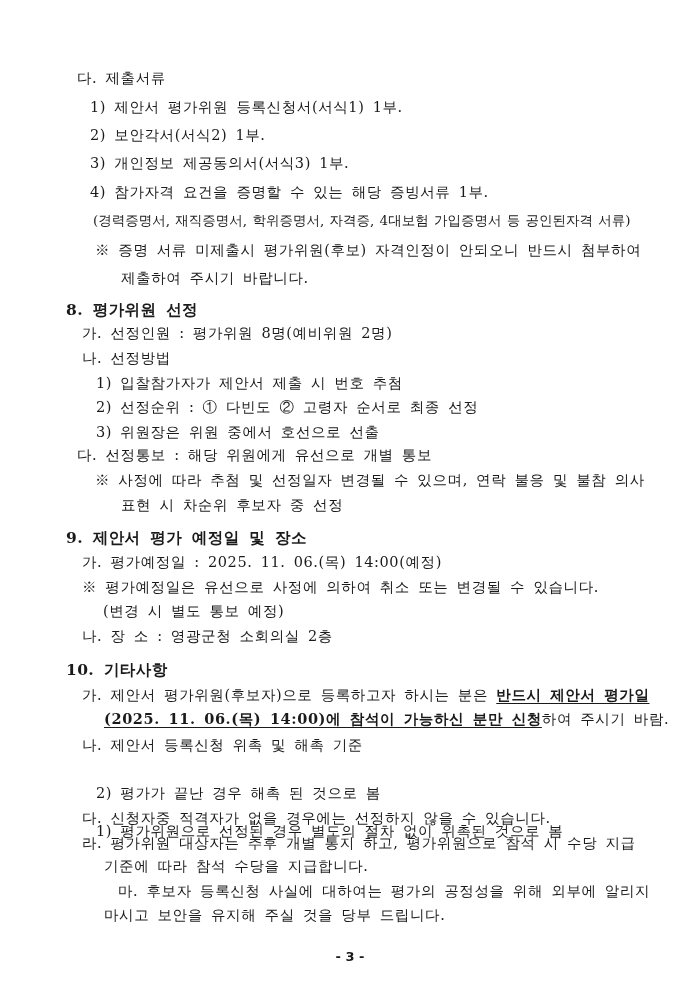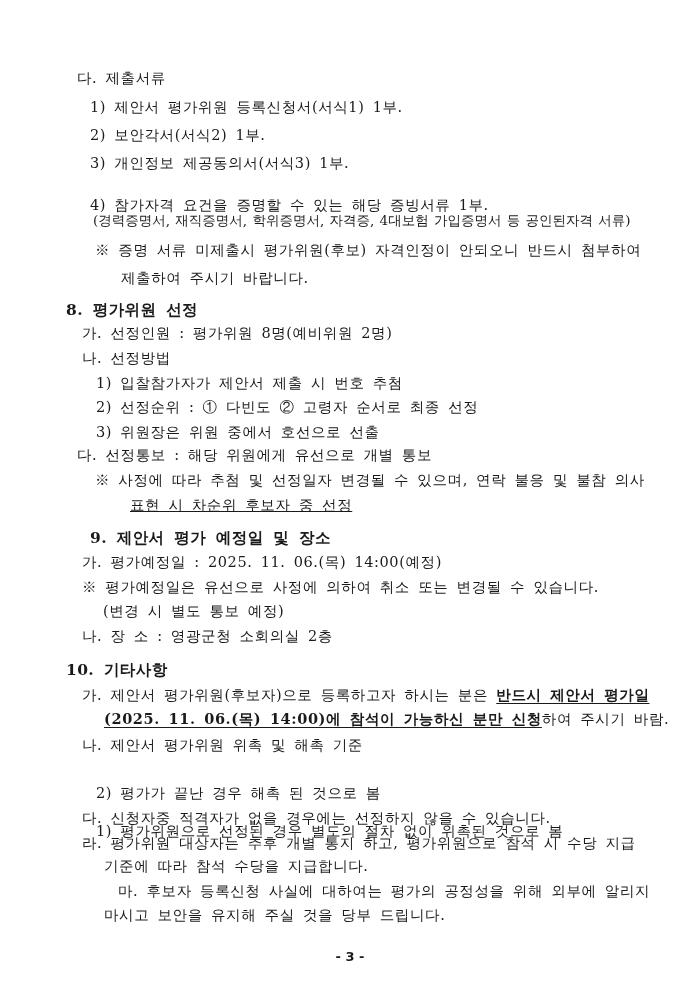--- a/index.html
+++ b/index.html
@@ -13,49 +13,49 @@
   .page-num { position: absolute; left: 0; width: 700px; top: 949px; text-align: center;
               font-family: "DejaVu Sans", sans-serif; font-weight: bold; font-size: 13px; }
 </style>
 </head>
 <body>
 
 <div class="line" style="left:77px; top:68px;">다. 제출서류</div>
 <div class="line" style="left:90px; top:97px;">1) 제안서 평가위원 등록신청서(서식1) 1부.</div>
 <div class="line" style="left:90px; top:125px;">2) 보안각서(서식2) 1부.</div>
 <div class="line" style="left:90px; top:153px;">3) 개인정보 제공동의서(서식3) 1부.</div>
-<div class="line" style="left:90px; top:182px;margin-top:13px;">4) 참가자격 요건을 증명할 수 있는 해당 증빙서류 1부.</div>
+<div class="line" style="left:90px; top:182px;">4) 참가자격 요건을 증명할 수 있는 해당 증빙서류 1부.</div>
 <div class="line sm" style="left:93px; top:210px;">(경력증명서, 재직증명서, 학위증명서, 자격증, 4대보험 가입증명서 등 공인된자격 서류)</div>
 <div class="line" style="left:95px; top:240px;">※ 증명 서류 미제출시 평가위원(후보) 자격인정이 안되오니 반드시 첨부하여</div>
 <div class="line" style="left:121px; top:268px;">제출하여 주시기 바랍니다.</div>
 
 <div class="line h" style="left:66px; top:300px;">8. 평가위원 선정</div>
 <div class="line" style="left:82px; top:323px;">가. 선정인원 : 평가위원 8명(예비위원 2명)</div>
 <div class="line" style="left:82px; top:348px;">나. 선정방법</div>
 <div class="line" style="left:96px; top:373px;">1) 입찰참가자가 제안서 제출 시 번호 추첨</div>
 <div class="line" style="left:96px; top:397px;">2) 선정순위 : ① 다빈도 ② 고령자 순서로 최종 선정</div>
 <div class="line" style="left:96px; top:422px;">3) 위원장은 위원 중에서 호선으로 선출</div>
 <div class="line" style="left:77px; top:445px;">다. 선정통보 : 해당 위원에게 유선으로 개별 통보</div>
 <div class="line" style="left:95px; top:470px;text-align:right;">※ 사정에 따라 추첨 및 선정일자 변경될 수 있으며, 연락 불응 및 불참 의사</div>
-<div class="line" style="left:130px; top:495px;text-decoration:underline;">표현 시 차순위 후보자 중 선정</div>
+<div class="line" style="left:121px; top:495px;">표현 시 차순위 후보자 중 선정</div>
 
-<div class="line h" style="left:66px; top:528px;margin-left:24px;">9. 제안서 평가 예정일 및 장소</div>
+<div class="line h" style="left:66px; top:528px;">9. 제안서 평가 예정일 및 장소</div>
 <div class="line" style="left:82px; top:552px;">가. 평가예정일 : 2025. 11. 06.(목) 14:00(예정)</div>
 <div class="line" style="left:82px; top:577px;">※ 평가예정일은 유선으로 사정에 의하여 취소 또는 변경될 수 있습니다.</div>
 <div class="line" style="left:103px; top:601px;">(변경 시 별도 통보 예정)</div>
 <div class="line" style="left:82px; top:626px;">나. 장   소 : 영광군청 소회의실 2층</div>
 
 <div class="line h" style="left:66px; top:660px;">10. 기타사항</div>
 <div class="line" style="left:82px; top:685px;">
   <span>가. 제안서 평가위원(후보자)으로 등록하고자 하시는 분은 </span><span class="u">반드시 제안서 평가일</span>
 </div>
 <div class="line" style="left:104px; top:709px;">
   <span class="u">(2025. 11. 06.(목) 14:00)에 참석이 가능하신 분만 신청</span><span>하여 주시기 바람.</span>
 </div>
-<div class="line" style="left:82px; top:735px;">나. 제안서 평가위원 위촉 및 해촉 기준</div>
+<div class="line" style="left:82px; top:735px;">나. 제안서 등록신청 위촉 및 해촉 기준</div>
 <div class="line" style="left:96px; top:791px;margin-top:30px;">1) 평가위원으로 선정된 경우 별도의 절차 없이 위촉된 것으로 봄</div>
 <div class="line" style="left:96px; top:783px;">2) 평가가 끝난 경우 해촉 된 것으로 봄</div>
 <div class="line" style="left:82px; top:808px;">다. 신청자중 적격자가 없을 경우에는 선정하지 않을 수 있습니다.</div>
 <div class="line" style="left:82px; top:833px;">라. 평가위원 대상자는 추후 개별 통지 하고, 평가위원으로 참석 시 수당 지급</div>
 <div class="line" style="left:104px; top:856px;">기준에 따라 참석 수당을 지급합니다.</div>
 <div class="line" style="left:82px; top:881px;margin-left:36px;">마. 후보자 등록신청 사실에  대하여는 평가의 공정성을 위해 외부에 알리지</div>
 <div class="line" style="left:104px; top:905px;">마시고 보안을 유지해 주실 것을 당부 드립니다.</div>
 
 <div class="page-num">- 3 -</div>
 

